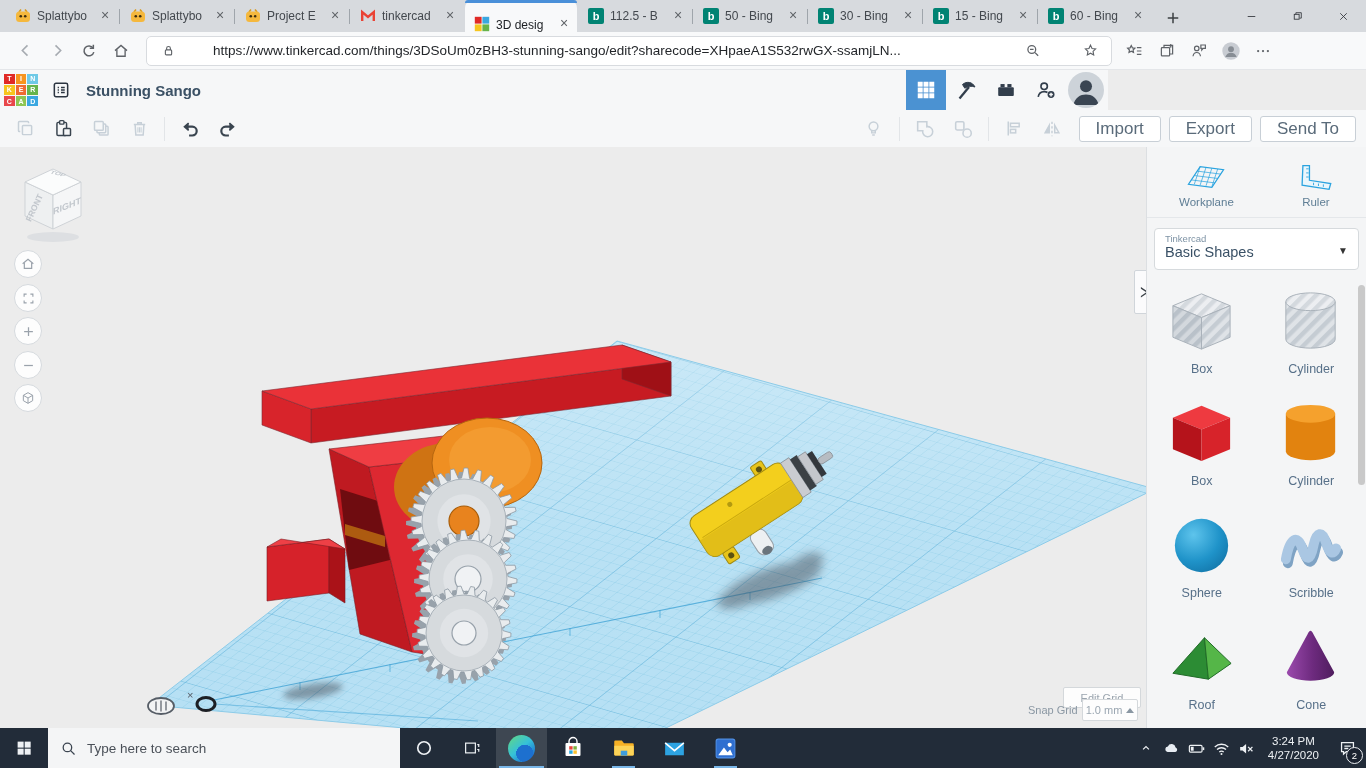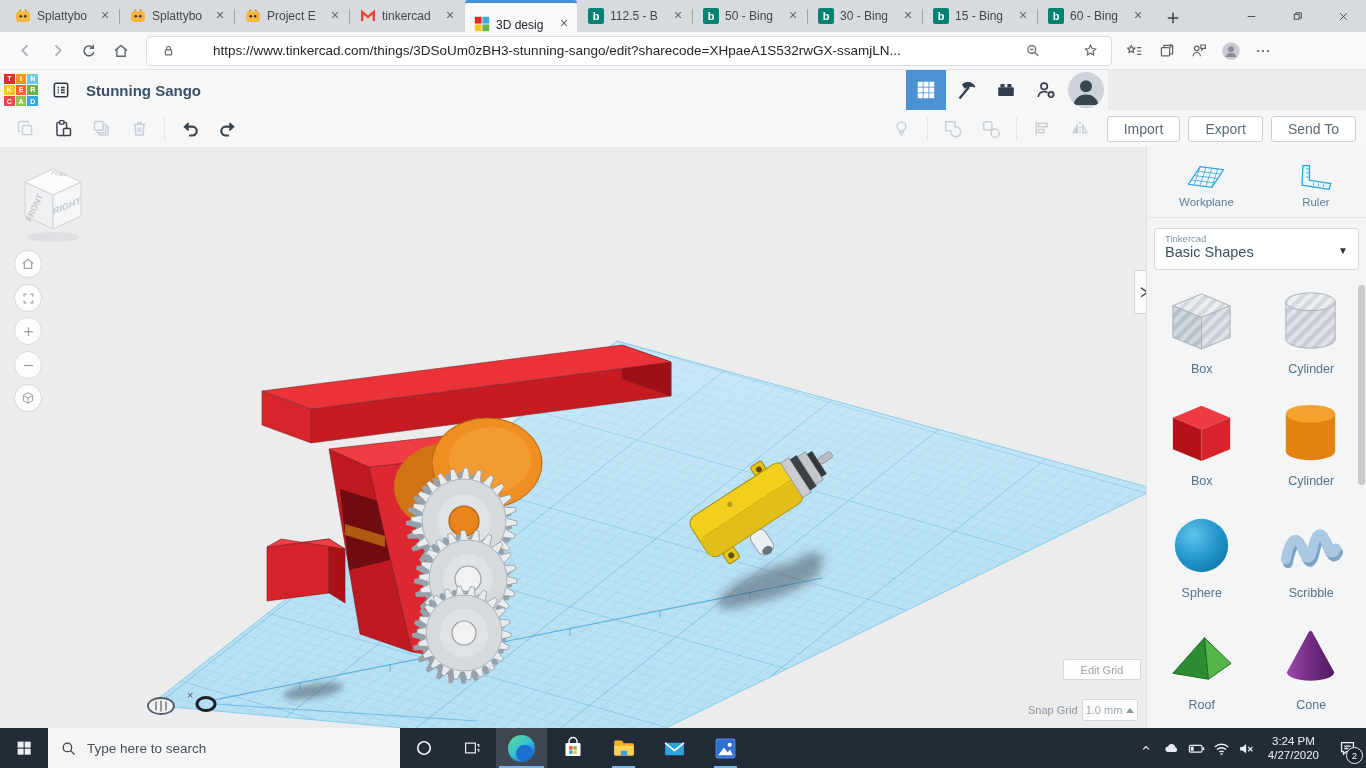--- a/index.html
+++ b/index.html
@@ -38,26 +38,26 @@
   #tc-hd-right{margin-left:auto;display:flex;align-items:center;height:40px;}
   .hd-btn{width:40px;height:40px;display:flex;align-items:center;justify-content:center;color:#323e4c;}
   .hd-btn.blue{background:#4b92d2;color:#fff;}
   .avatar-wrap{width:36px;height:36px;border-radius:50%;background:#cdd3d9;margin:0 4px 0 2px;overflow:hidden;display:flex;align-items:center;justify-content:center;}
   
   #tc-toolbar{position:absolute;left:0;top:110px;width:1366px;height:37px;background:#f6f7f8;border-bottom:1px solid #d9dde0;display:flex;align-items:center;}
   .tb-ic{width:34px;height:26px;display:flex;align-items:center;justify-content:center;color:#3a4550;margin:0 2px;}
   .tb-ic.dis{color:#c7d0d8;}
   .tb-sep{width:1px;height:24px;background:#e2e5e8;margin:0 6px;}
   #tb-right{margin-left:auto;display:flex;align-items:center;padding-right:10px;}
-  .tb-btn{height:26px;padding:0 16px;background:#fff;border:1px solid #c8cfd6;border-radius:3px;color:#5a6b7a;font-size:14px;display:flex;align-items:center;margin-left:8px;}
+  .tb-btn{height:26px;padding:0 16px;background:#fff;border:1px solid #c8cfd6;border-radius:3px;color:#5a6b7a;font-size:17px;display:flex;align-items:center;margin-left:8px;}
   
   #workspace{position:absolute;left:0;top:147px;width:1146px;height:581px;background:#ececec;overflow:hidden;}
   #viewcube{position:absolute;left:17px;top:16px;width:72px;height:86px;}
   .navbtn{position:absolute;left:14px;width:28px;height:28px;border-radius:50%;background:#fdfdfd;border:1px solid #d6dade;box-sizing:border-box;display:flex;align-items:center;justify-content:center;color:#9aa2ab;}
-  #editgrid{position:absolute;left:1063px;top:512px;width:76px;height:19px;background:#fdfdfd;border:1px solid #d4d8db;border-radius:2px;color:#9aa4ae;font-size:11px;display:flex;align-items:center;justify-content:center;}
+  #editgrid{position:absolute;left:1063px;top:540px;width:76px;height:19px;background:#fdfdfd;border:1px solid #d4d8db;border-radius:2px;color:#9aa4ae;font-size:11px;display:flex;align-items:center;justify-content:center;}
   #snaplabel{position:absolute;left:1028px;top:557px;color:#8a97a3;font-size:11px;}
   #snapbox{position:absolute;left:1082px;top:552px;width:54px;height:20px;background:#fdfdfd;border:1px solid #d4d8db;border-radius:2px;color:#9aa6b1;font-size:11px;display:flex;align-items:center;justify-content:center;gap:4px;}
   #panel-handle{position:absolute;left:1134px;top:270px;width:18px;height:42px;background:#fbfbfc;border:1px solid #d0d5da;border-radius:2px;display:flex;align-items:center;justify-content:center;color:#3c4248;font-size:13px;}
   #panel-handle span{display:inline-block;transform:scaleY(1.5);}
   
   #sidebar{position:absolute;left:1146px;top:147px;width:220px;height:581px;background:#f4f5f6;border-left:1px solid #dcdfe2;box-sizing:border-box;}
   #side-tools{height:64px;display:flex;justify-content:space-around;align-items:center;padding-top:6px;border-bottom:1px solid #e4e7ea;}
   .side-tool{display:flex;flex-direction:column;align-items:center;gap:4px;color:#5f7e95;font-size:11.5px;}
   #lib-select{margin:10px 7px 4px 7px;height:42px;background:#fff;border:1px solid #d6dadd;border-radius:4px;padding:4px 10px;box-sizing:border-box;position:relative;}
   #lib-brand{font-size:9.5px;color:#7e93a5;}

